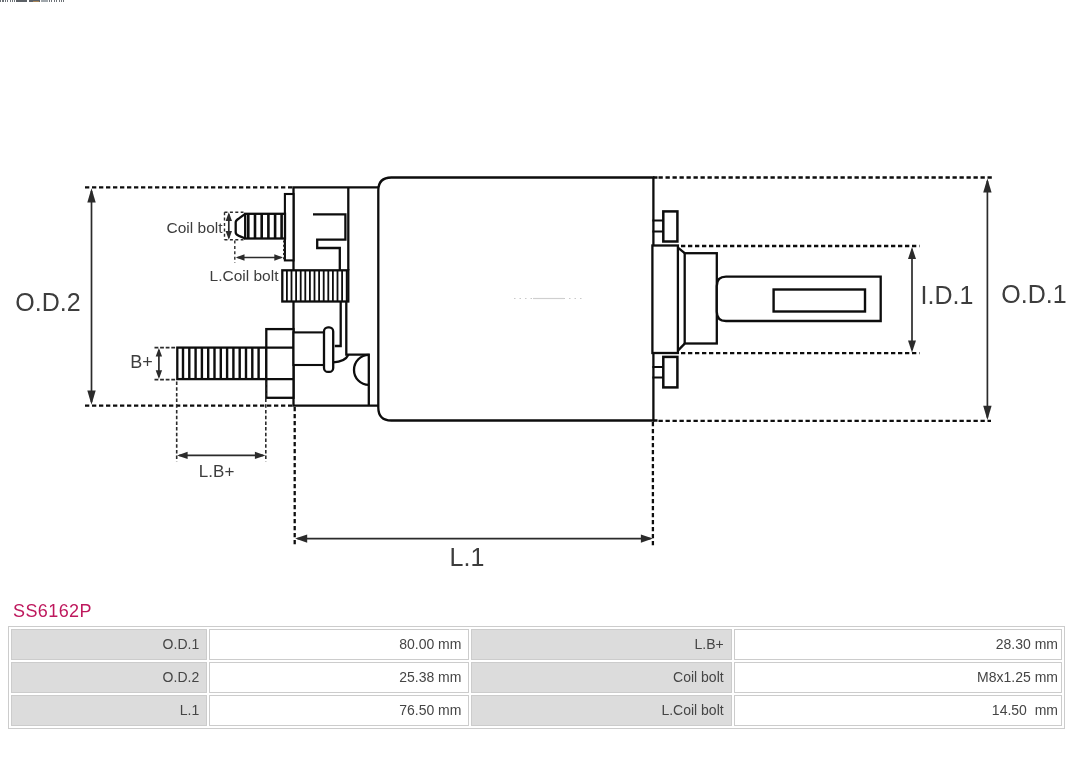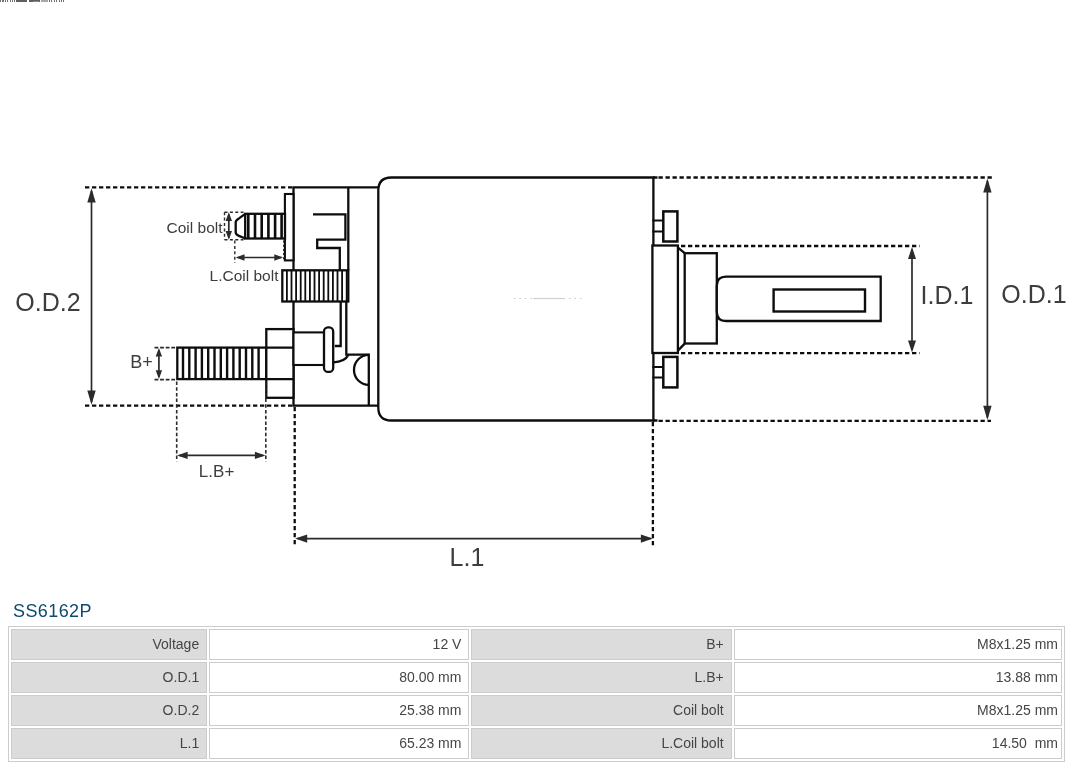--- a/index.html
+++ b/index.html
@@ -1,19 +1,19 @@
 <!DOCTYPE html>
 <html><head>
 <meta charset="utf-8">
 <style>
   html,body{margin:0;padding:0;background:#ffffff;-webkit-font-smoothing:antialiased;}
   body{width:1080px;height:767px;position:relative;overflow:hidden;filter:opacity(0.999);
        font-family:"Liberation Sans", sans-serif;}
   #diagram{position:absolute;left:0;top:0;}
-  .ttl{opacity:.999;position:absolute;left:13px;top:601px;font-size:18px;color:#0c4a6e;letter-spacing:.4px;}
+  .ttl{opacity:.999;position:absolute;left:13px;top:601px;font-size:18px;color:#be185d;letter-spacing:.4px;}
   table.spec{position:absolute;left:8px;top:626px;width:1057px;table-layout:fixed;
       border-collapse:separate;border-spacing:2px;border:1px solid #cccccc;
       font-size:14px;color:#454545;opacity:.999;}
   table.spec td{height:27px;padding:0 7px 2px 6px;text-align:right;border:1px solid #cccccc;
       white-space:nowrap;overflow:hidden;}
   td.lab{background:#dcdcdc;}
   table.spec td:last-child{padding-right:3px;}
   td.val{background:#ffffff;}
 </style>
 </head>
@@ -200,41 +200,35 @@
 
 <table class="spec">
   <colgroup>
       <col style="width:196px">
       <col style="width:260px">
       <col style="width:260px">
       <col style="width:328px">
     </colgroup>
 
   <tbody>
-      <tr>
-        <td class="lab">Voltage</td>
-        <td class="val">12 V</td>
-        <td class="lab">B+</td>
-        <td class="val">M8x1.25 mm</td>
-      </tr>
 
   <tr>
         <td class="lab">O.D.1</td>
         <td class="val">80.00 mm</td>
         <td class="lab">L.B+</td>
-        <td class="val">13.88 mm</td>
+        <td class="val">28.30 mm</td>
       </tr>
 
   <tr>
         <td class="lab">O.D.2</td>
         <td class="val">25.38 mm</td>
         <td class="lab">Coil bolt</td>
         <td class="val">M8x1.25 mm</td>
       </tr>
 
   <tr>
         <td class="lab">L.1</td>
-        <td class="val">65.23 mm</td>
+        <td class="val">76.50 mm</td>
         <td class="lab">L.Coil bolt</td>
         <td class="val">14.50&nbsp; mm</td>
       </tr>
 </tbody>
   </table>
 
 </body></html>

